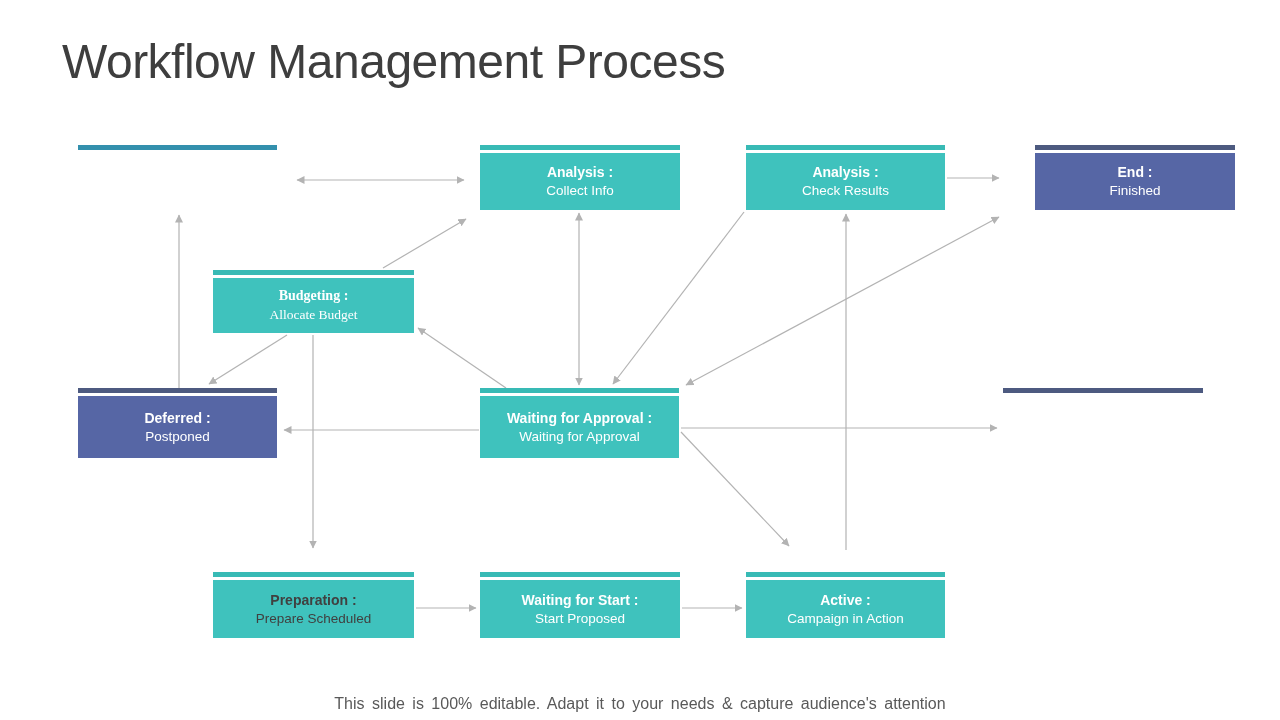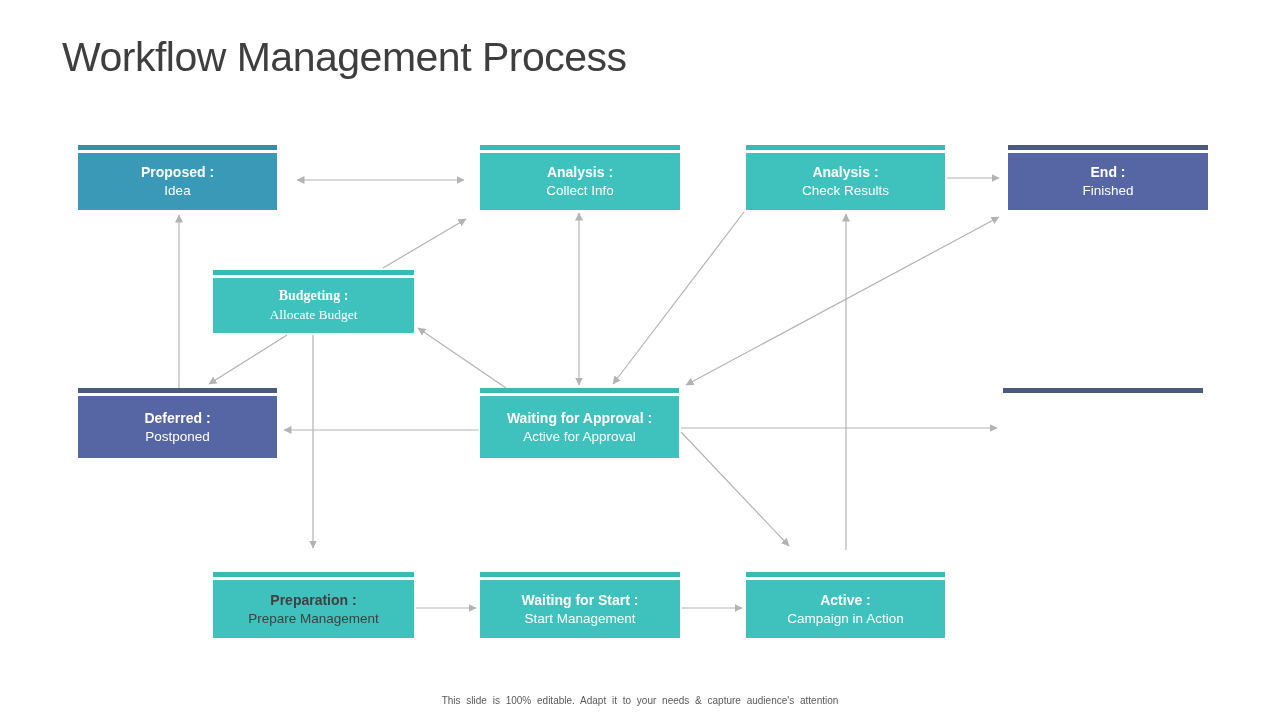--- a/index.html
+++ b/index.html
@@ -1,34 +1,34 @@
 <!DOCTYPE html>
 <html><head>
 <meta charset="utf-8">
 <style>
   html,body{margin:0;padding:0;background:#ffffff;}
   body{width:1280px;height:720px;overflow:hidden;font-family:"Liberation Sans",sans-serif;}
   .slide{position:relative;width:1280px;height:720px;background:#ffffff;}
   .slide-title{
     position:absolute;left:62px;top:34px;
-    font-size:41px;color:#3e3e3e;letter-spacing:-0.5px;white-space:nowrap;
+    font-size:48px;color:#3e3e3e;letter-spacing:-0.5px;white-space:nowrap;
   }
   .connectors{position:absolute;left:0;top:0;width:1280px;height:720px;}
   .connector{stroke-width:1.2;fill:none;}
   .node{position:absolute;}
   .node-bar{height:5px;margin-bottom:3px;}
   .node-body{
     display:flex;flex-direction:column;justify-content:center;align-items:center;
     color:#ffffff;text-align:center;line-height:1.3;
   }
   .node-title{font-weight:bold;font-size:14px;}
   .node-sub{font-size:13.5px;margin-top:1px;}
   .slide-footer{
     position:absolute;left:0;right:0;top:695px;text-align:center;
-    font-size:10px;color:#595959;word-spacing:3px;
+    font-size:16px;color:#595959;word-spacing:3px;
   }
 </style>
 </head>
 <body>
 
 <div class="slide">
 
   <div class="slide-title" style="color: rgb(62, 62, 62);">Workflow Management Process</div>
 
   <svg id="connectors" class="connectors" viewBox="0 0 1280 720" xmlns="http://www.w3.org/2000/svg">
@@ -51,40 +51,36 @@
       <line x1="479" y1="430" x2="284" y2="430" class="connector" stroke="#b3b3b3" marker-end="url(#arw)"></line>
       <line x1="313" y1="335" x2="313" y2="548" class="connector" stroke="#b3b3b3" marker-end="url(#arw)"></line>
       <line x1="681" y1="432" x2="789" y2="546" class="connector" stroke="#b3b3b3" marker-end="url(#arw)"></line>
       <line x1="416" y1="608" x2="476" y2="608" class="connector" stroke="#b3b3b3" marker-end="url(#arw)"></line>
       <line x1="682" y1="608" x2="742" y2="608" class="connector" stroke="#b3b3b3" marker-end="url(#arw)"></line>
     </svg>
 
   <div id="nodes">
       <div class="node" style="left: 78px; top: 145px; width: 199px; height: 65px;">
         <div class="node-bar" style="background: rgb(51, 144, 173);"></div>
-        <div class="node-body" style="background: rgb(58, 153, 182); height: 57px; color: rgb(255, 255, 255);">
-          <div class="node-title">Proposed :</div>
-          <div class="node-sub">Idea</div>
-        </div>
       </div>
       <div class="node" style="left: 480px; top: 145px; width: 200px; height: 65px;">
         <div class="node-bar" style="background: rgb(56, 186, 181);"></div>
         <div class="node-body" style="background: rgb(63, 194, 189); height: 57px; color: rgb(255, 255, 255);">
           <div class="node-title">Analysis :</div>
           <div class="node-sub">Collect Info</div>
         </div>
       </div>
       <div class="node" style="left: 746px; top: 145px; width: 199px; height: 65px;">
         <div class="node-bar" style="background: rgb(56, 186, 181);"></div>
         <div class="node-body" style="background: rgb(63, 194, 189); height: 57px; color: rgb(255, 255, 255);">
           <div class="node-title">Analysis :</div>
           <div class="node-sub">Check Results</div>
         </div>
       </div>
-      <div class="node" style="left: 976px; top: 145px; width: 200px; height: 65px; padding-left: 32px;">
+      <div class="node" style="left: 1003px; top: 145px; width: 200px; height: 65px; padding-left: 32px;">
         <div class="node-bar" style="background: rgb(77, 90, 128);"></div>
         <div class="node-body" style="background: rgb(86, 102, 165); height: 57px; color: rgb(255, 255, 255);">
           <div class="node-title">End :</div>
           <div class="node-sub">Finished</div>
         </div>
       </div>
       <div class="node" style="left: 213px; top: 270px; width: 201px; height: 63px;">
         <div class="node-bar" style="background: rgb(56, 186, 181);"></div>
         <div class="node-body" style="background: rgb(63, 194, 189); height: 55px; color: rgb(255, 255, 255); font-family: Liberation Serif, serif;">
           <div class="node-title">Budgeting :</div>
@@ -95,38 +91,38 @@
         <div class="node-bar" style="background: rgb(77, 90, 128);"></div>
         <div class="node-body" style="background: rgb(86, 102, 165); height: 62px; color: rgb(255, 255, 255);">
           <div class="node-title">Deferred :</div>
           <div class="node-sub">Postponed</div>
         </div>
       </div>
       <div class="node" style="left: 480px; top: 388px; width: 199px; height: 70px;">
         <div class="node-bar" style="background: rgb(56, 186, 181);"></div>
         <div class="node-body" style="background: rgb(63, 194, 189); height: 62px; color: rgb(255, 255, 255);">
           <div class="node-title">Waiting for Approval :</div>
-          <div class="node-sub">Active for Approval</div>
+          <div class="node-sub">Waiting for Approval</div>
         </div>
       </div>
       <div class="node" style="left: 1003px; top: 388px; width: 200px; height: 70px;">
         <div class="node-bar" style="background: rgb(77, 90, 128);"></div>
       </div>
       <div class="node" style="left: 213px; top: 572px; width: 201px; height: 66px;">
         <div class="node-bar" style="background: rgb(56, 186, 181);"></div>
         <div class="node-body" style="background: rgb(63, 194, 189); height: 58px; color: #404040;">
           <div class="node-title">Preparation :</div>
-          <div class="node-sub">Prepare Management</div>
+          <div class="node-sub">Prepare Scheduled</div>
         </div>
       </div>
       <div class="node" style="left: 480px; top: 572px; width: 200px; height: 66px; border-radius: 24px;">
         <div class="node-bar" style="background: rgb(56, 186, 181);"></div>
         <div class="node-body" style="background: rgb(63, 194, 189); height: 58px; color: rgb(255, 255, 255);">
           <div class="node-title">Waiting for Start :</div>
-          <div class="node-sub">Start Management</div>
+          <div class="node-sub">Start Proposed</div>
         </div>
       </div>
       <div class="node" style="left: 746px; top: 572px; width: 199px; height: 75px;">
         <div class="node-bar" style="background: rgb(56, 186, 181);"></div>
         <div class="node-body" style="background: rgb(63, 194, 189); height: 58px; color: rgb(255, 255, 255);">
           <div class="node-title">Active :</div>
           <div class="node-sub">Campaign in Action</div>
         </div>
       </div>
     </div>

